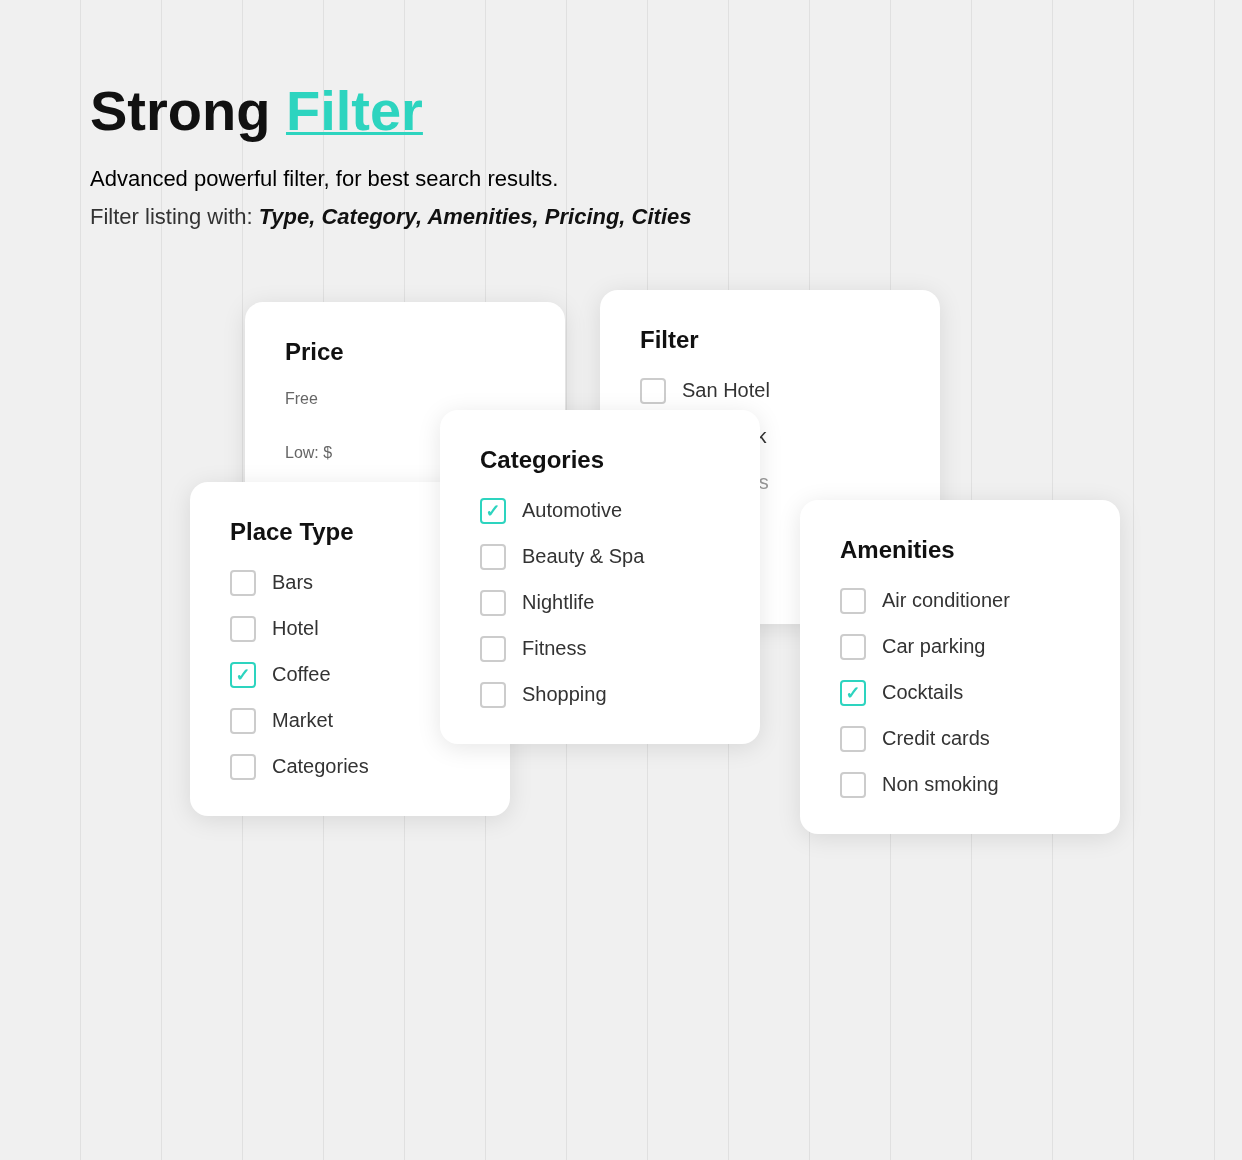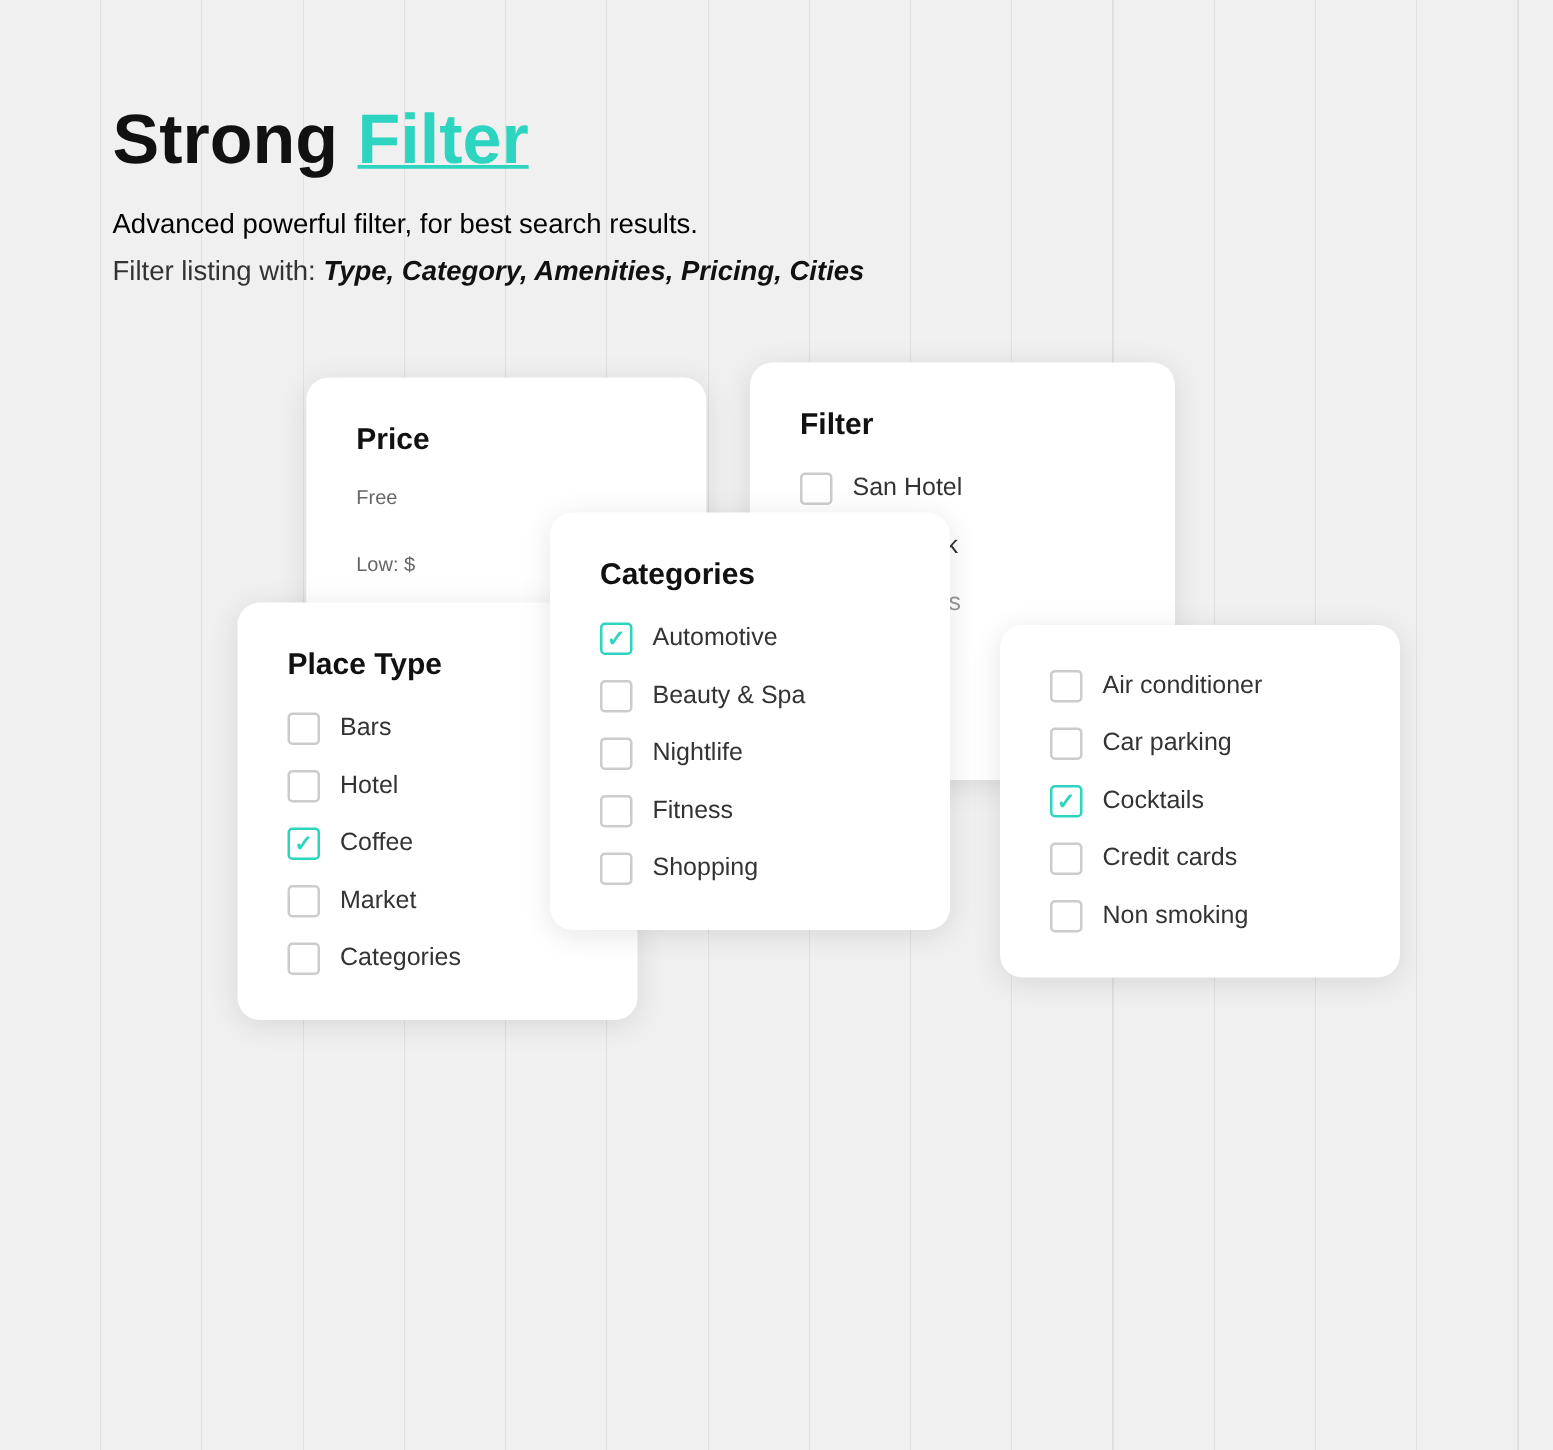--- a/index.html
+++ b/index.html
@@ -269,20 +269,21 @@
         <div class="checkbox"></div>
         <span>Fitness</span>
       </div>
       <div class="card-item">
         <div class="checkbox"></div>
         <span>Shopping</span>
       </div>
     </div>
 
     <div class="card card-amenities">
+      <div class="card-title">Amenities</div>
       <div class="card-item">
         <div class="checkbox"></div>
         <span>Air conditioner</span>
       </div>
       <div class="card-item">
         <div class="checkbox"></div>
         <span>Car parking</span>
       </div>
       <div class="card-item">
         <div class="checkbox checked"></div>

